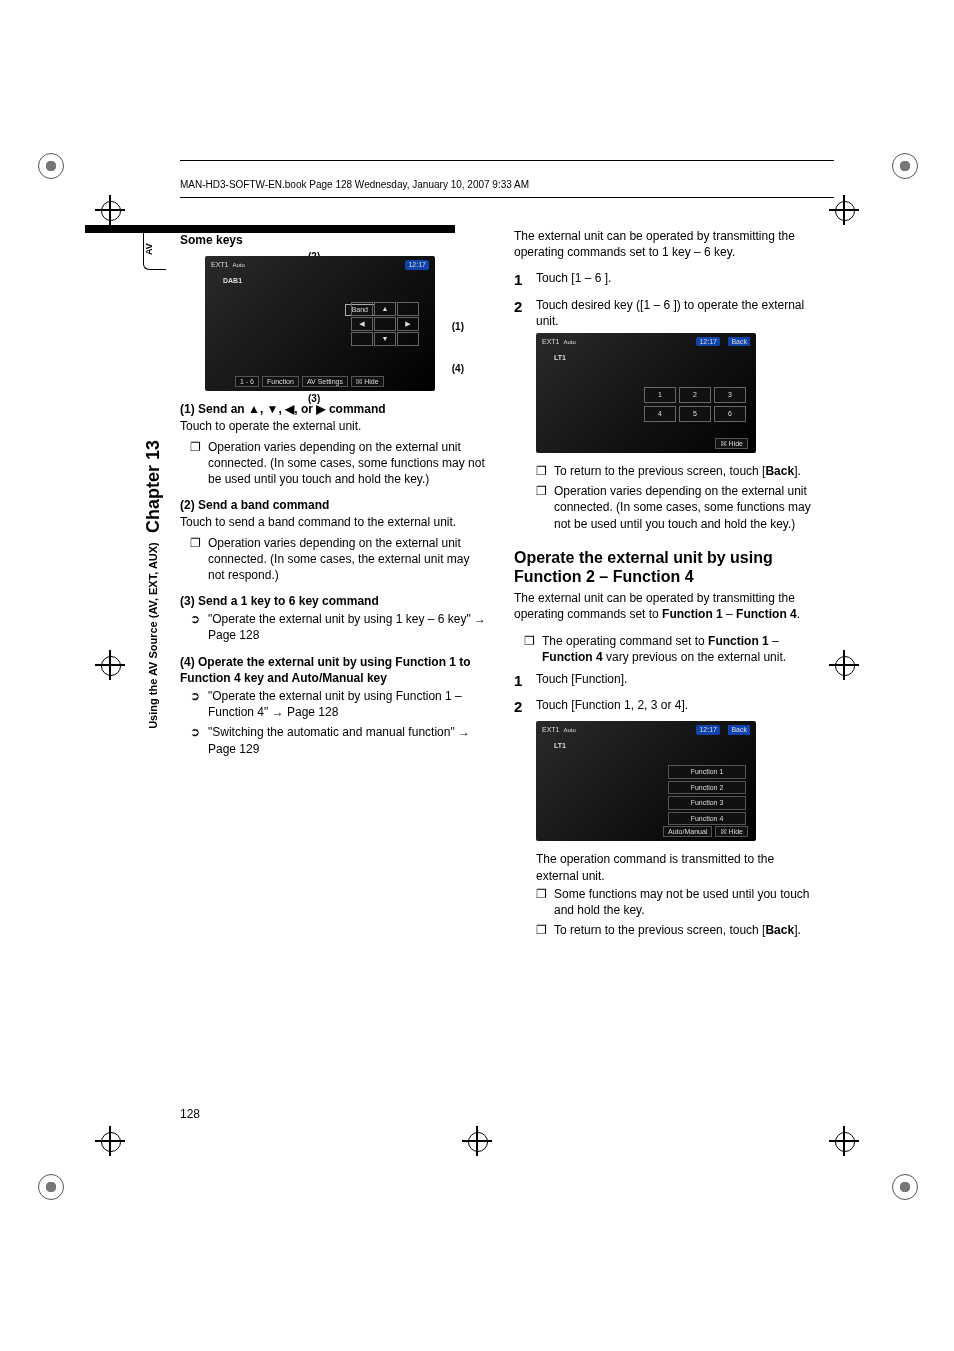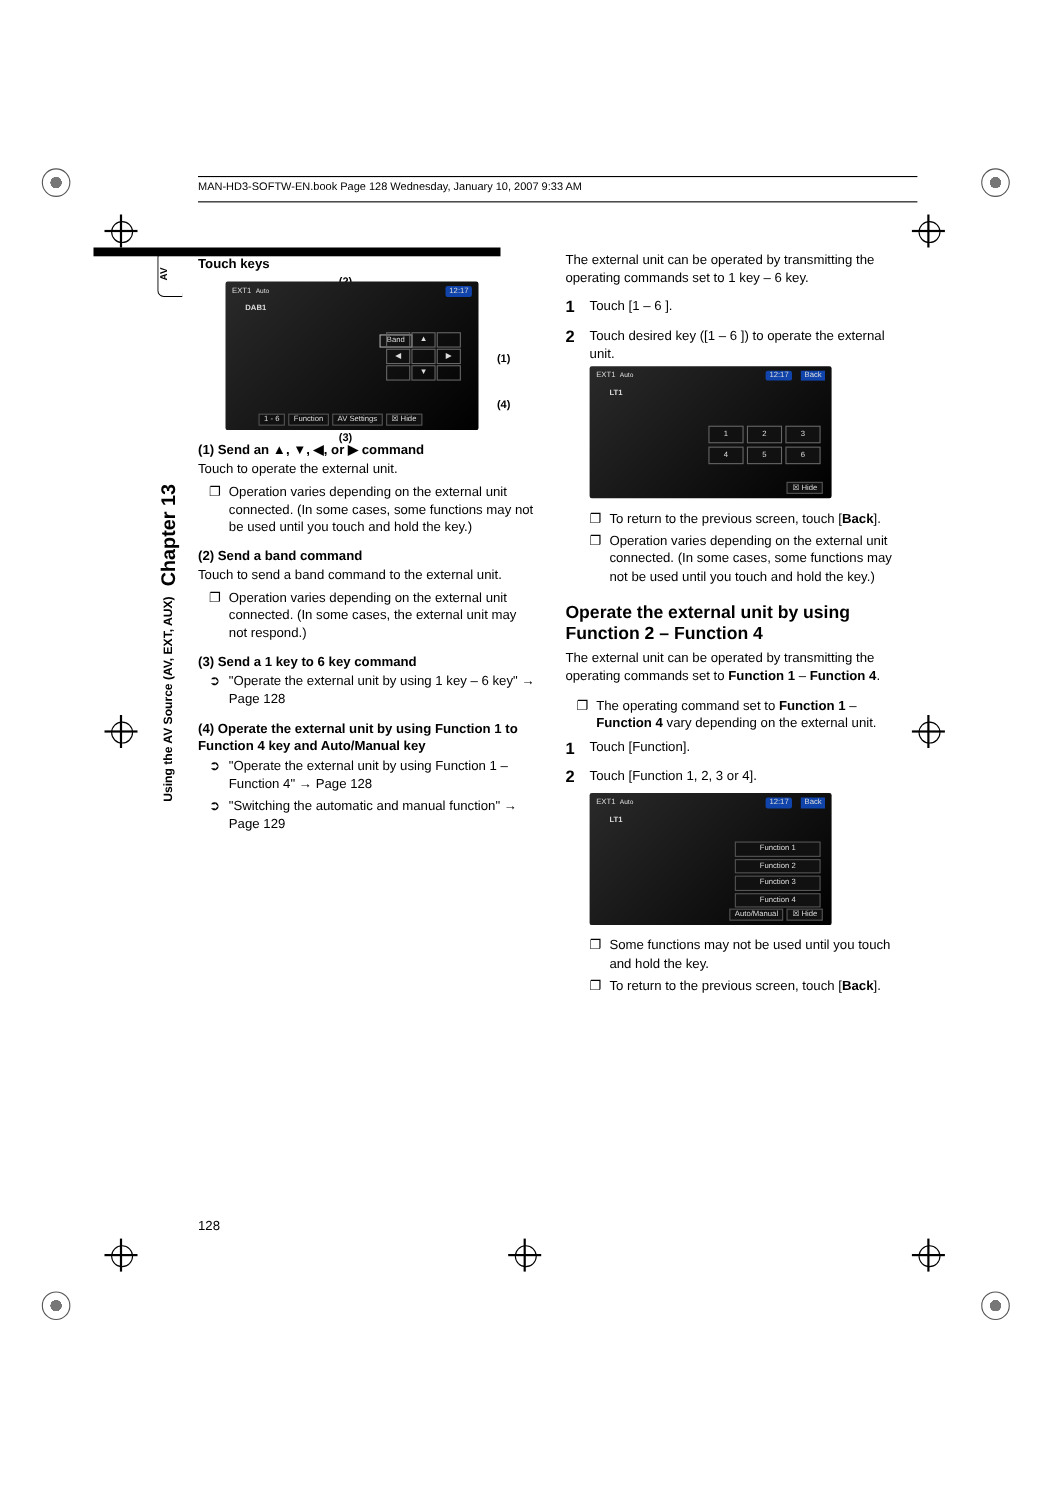--- a/index.html
+++ b/index.html
@@ -45,21 +45,21 @@
   .crosshair.br{right:95px;bottom:195px;}
   .crosshair.bm{left:462px;bottom:195px;}
 
   .header-line{
     position:absolute;
     left:180px; right:120px; top:160px;
     border-top:1px solid #000;
     border-bottom:1px solid #000;
     height:18px;
     font-size:10px;
-    padding-top:4px;
+    padding-top:18px;
   }
 
   .black-bar{
     position:absolute;
     left:85px; top:225px;
     width:370px; height:8px;
     background:#000;
   }
 
   .content{
@@ -193,21 +193,21 @@
     <div class="tab-chapter">
       <span>Using the AV Source (AV, EXT, AUX)</span>
       <span>&nbsp;</span>
       <span class="ch">Chapter 13</span>
     </div>
   </div>
 
   <div class="content">
 
     <div class="col">
-      <h3 class="touchkeys">Touch keys</h3>
+      <h3 class="touchkeys">Some keys</h3>
 
       <div class="screenshot-wrap">
         <div class="callout-num" style="left:128px;top:-6px">(2)</div>
         <div class="callout-num" style="right:-4px;top:64px">(1)</div>
         <div class="callout-num" style="right:-4px;top:106px">(4)</div>
         <div class="callout-num" style="left:128px;bottom:-14px">(3)</div>
 
         <div class="screenshot" style="margin-top:8px;">
           <span class="ss-top"><span>EXT1</span>&nbsp;&nbsp;<span style="font-size:6px">Auto</span></span>
           <span class="ss-time">12:17</span>
@@ -302,21 +302,21 @@
           <span class="m">❐</span>
           <span>Operation varies depending on the external unit connected. (In some cases, some functions may not be used until you touch and hold the key.)</span>
         </div>
 
       <h2 class="big" style="margin-top:16px">Operate the external unit by using Function 2 – Function 4</h2>
       <div class="intro">
         <span>The external unit can be operated by transmitting the operating commands set to </span><b>Function 1</b><span> – </span><b>Function 4</b><span>.</span>
       </div>
       <div class="bullet">
           <span class="m">❐</span>
-          <span><span>The operating command set to </span><b>Function 1</b><span> – </span><b>Function 4</b><span> vary depending on the external unit.</span></span>
+          <span><span>The operating command set to </span><b>Function 1</b><span> – </span><b>Function 4</b><span> vary previous on the external unit.</span></span>
         </div>
 
       <div class="step">
           <span class="n">1</span>
           <span class="t">Touch [Function].</span>
         </div>
       <div class="step">
           <span class="n">2</span>
           <span class="t">Touch [Function 1, 2, 3 or 4].</span>
         </div>
@@ -331,20 +331,21 @@
           <div>Function 2</div>
           <div>Function 3</div>
           <div>Function 4</div>
         </div>
         <div class="ss-bot" style="justify-content:flex-end">
           <div>Auto/Manual</div>
           <div>☒ Hide</div>
         </div>
       </div>
 
+      <div class="note">The operation command is transmitted to the external unit.</div>
       <div class="bullet" style="margin-left:22px">
           <span class="m">❐</span>
           <span>Some functions may not be used until you touch and hold the key.</span>
         </div>
       <div class="bullet" style="margin-left:22px">
           <span class="m">❐</span>
           <span><span>To return to the previous screen, touch [</span><b>Back</b><span>].</span></span>
         </div>
     </div>
   </div>

